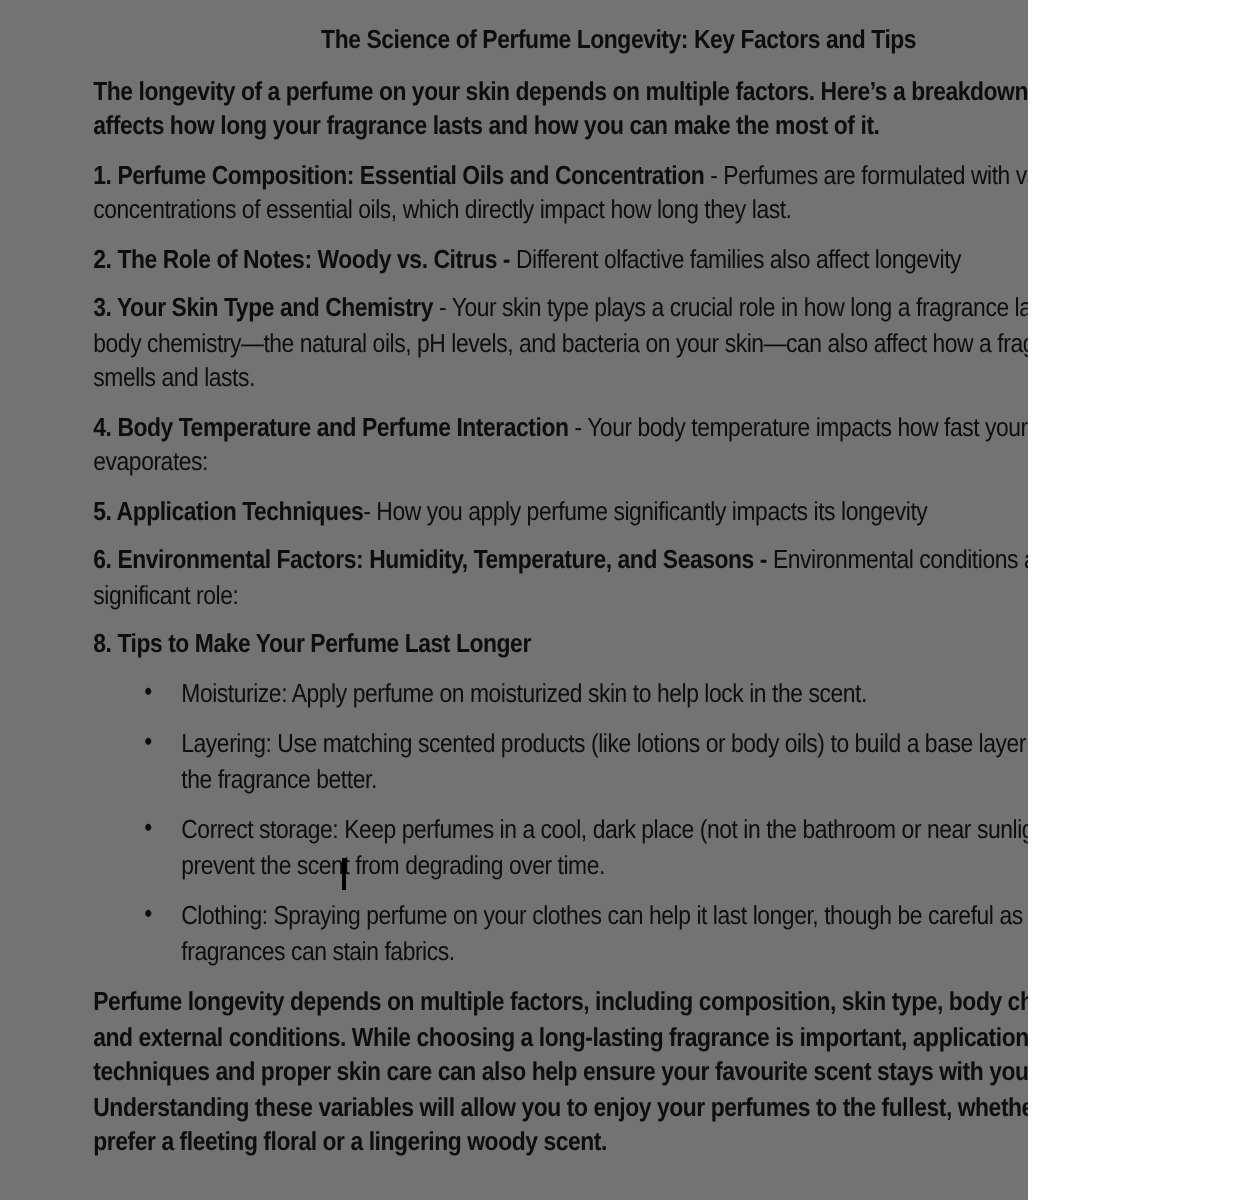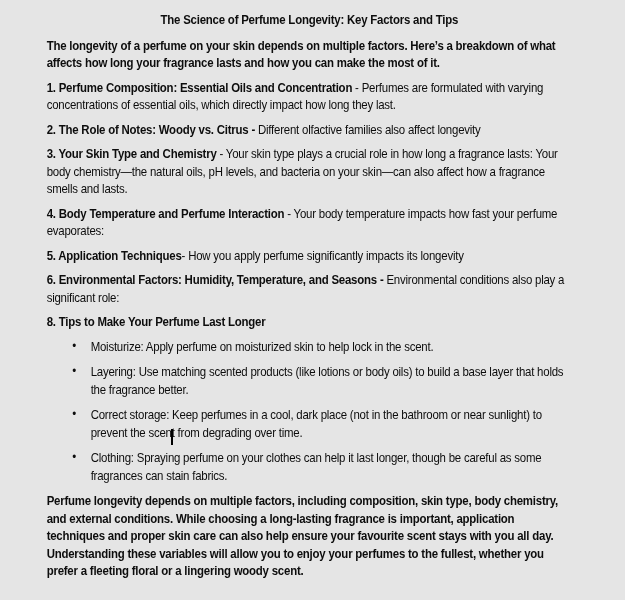--- a/index.html
+++ b/index.html
@@ -2,23 +2,23 @@
 <html><head>
 <meta charset="utf-8">
 <style>
   html, body {
     margin: 0;
     padding: 0;
     background: #ffffff;
   }
   .page {
     position: relative;
-    width: 625px;
+    width: 514px;
     height: 600px;
-    background: #e5e5e5;
+    background: #737373;
     overflow: hidden;
   }
   .doc {
     box-sizing: border-box;
     width: 710px;
     transform: scaleX(0.88);
     transform-origin: 0 0;
     padding: 11px 60px 0 53px;
     font-family: "Liberation Sans", "DejaVu Sans", sans-serif;
     font-size: 13px;

